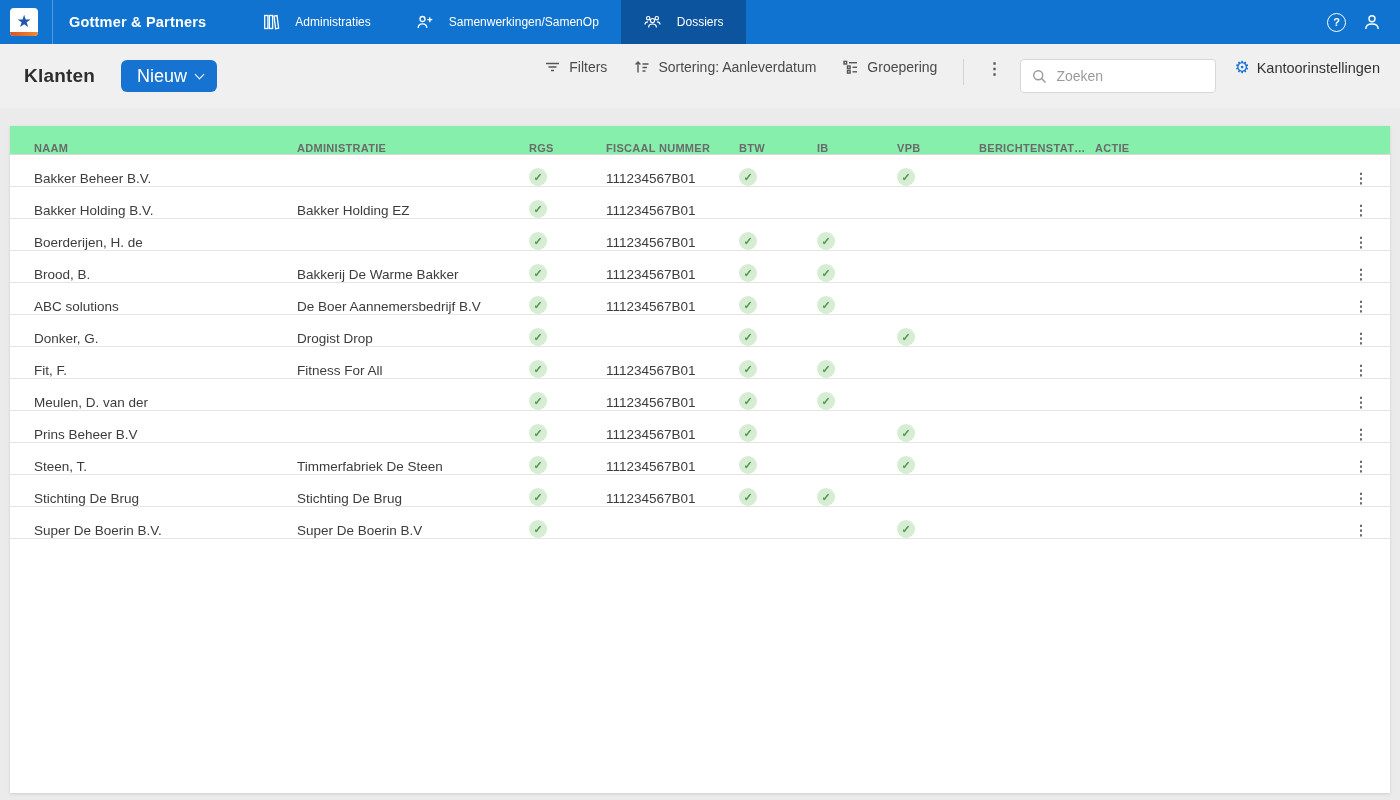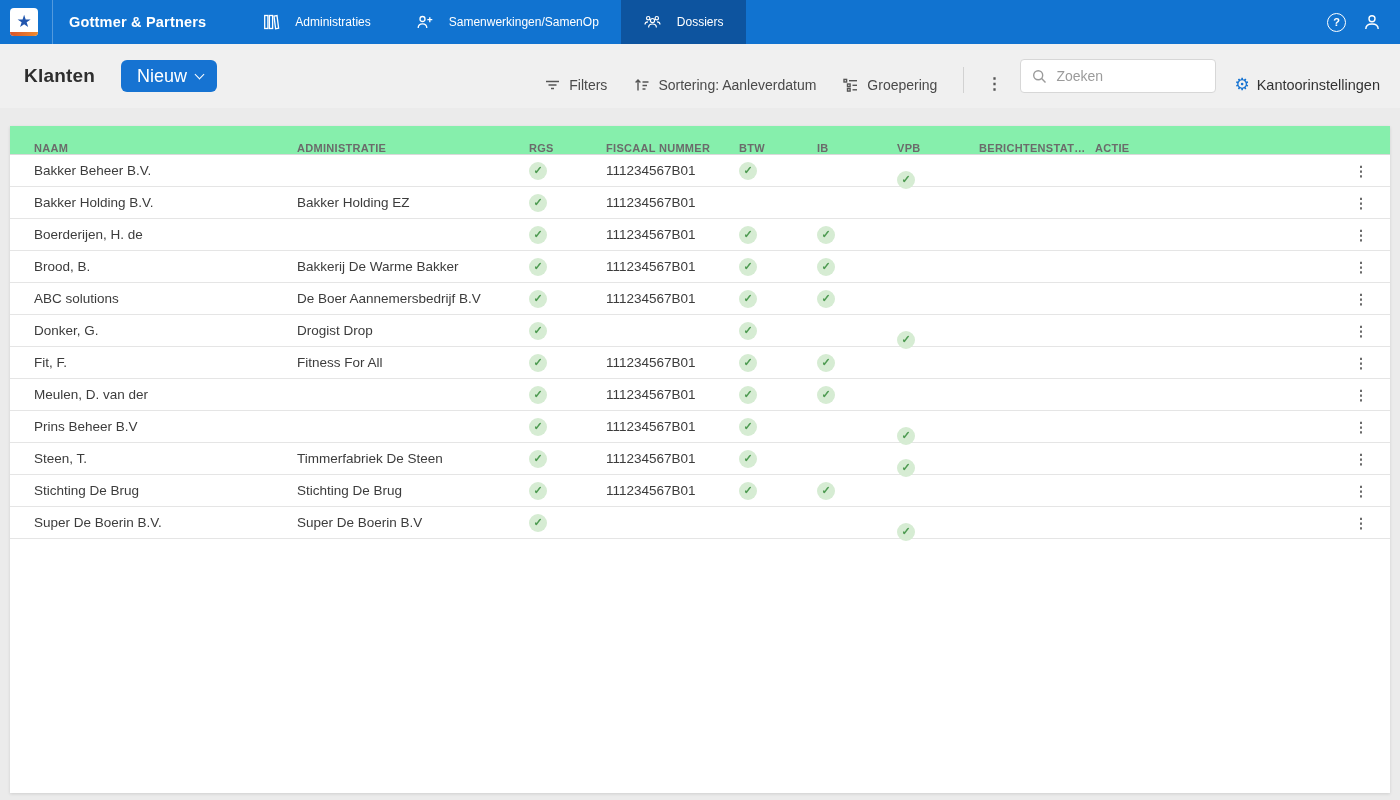--- a/index.html
+++ b/index.html
@@ -44,21 +44,21 @@
     height:64px; background:#f0f0f0; display:flex; align-items:center;
     padding:0 20px 0 24px; flex-shrink:0;
   }
   .page-title { font-size:19px; font-weight:bold; color:#2e2e2e; letter-spacing:.2px;text-align:center; }
   .btn-primary {
     margin-left:26px; background:#1673d2; color:#fff; border:none; border-radius:6px;
     height:32px; padding:0 14px 0 16px; font-size:18px; font-family:inherit;
     display:flex; align-items:center; gap:9px; cursor:pointer;
   }
   .chev { width:7px; height:7px; border-right:1.6px solid #fff; border-bottom:1.6px solid #fff; transform:rotate(45deg); margin-top:-4px; }
-  .toolbar-right { margin-left:auto; display:flex; align-items:flex-end; }
+  .toolbar-right { margin-left:auto; display:flex; align-items:flex-start; }
   .tool-item {
     display:flex; align-items:center; gap:8px; color:#4a4a4a; font-size:14px;
     cursor:pointer; margin-right:26px; white-space:nowrap;
   }
   .v-divider { width:1px; height:26px; background:#d2d2d2; margin-right:14px; }
   .kebab { font-size:16px; color:#555; cursor:pointer; padding:0 8px; margin-right:10px; font-weight:bold; }
   .search-box {
     display:flex; align-items:center; gap:8px; background:#fff;
     border:1px solid #d7d7d7; border-radius:4px; height:34px; width:196px; padding:0 10px;
   }
@@ -75,21 +75,21 @@
     flex:1; margin:18px 10px 7px; background:#fff;
     box-shadow:0 1px 3px rgba(0,0,0,.12); display:flex; flex-direction:column;
     overflow:hidden;
   }
   .thead {
     display:flex; align-items:flex-end; height:29px; background:#86efac;
     border-bottom:1px solid #d9d9d9; font-size:11px; font-weight:bold;
     color:#6b6b6b; letter-spacing:.3px; flex-shrink:0;
   }
   .trow {
-    display:flex; align-items:center; height:32px; border-bottom:1px solid #e5e5e5;
+    display:flex; align-items:flex-end; height:32px; border-bottom:1px solid #e5e5e5;
     font-size:13.5px; color:#3c3c3c; cursor:pointer;
   }
   .cell { padding-right:8px; overflow:hidden; white-space:nowrap; text-overflow:ellipsis; }
   .c-naam   { width:287px; padding-left:24px; }
   .c-adm    { width:232px; }
   .c-rgs    { width:77px; }
   .c-fisc   { width:133px; }
   .c-btw    { width:78px; }
   .c-ib     { width:80px; }
   .c-vpb    { width:82px;margin-top:18px; }

